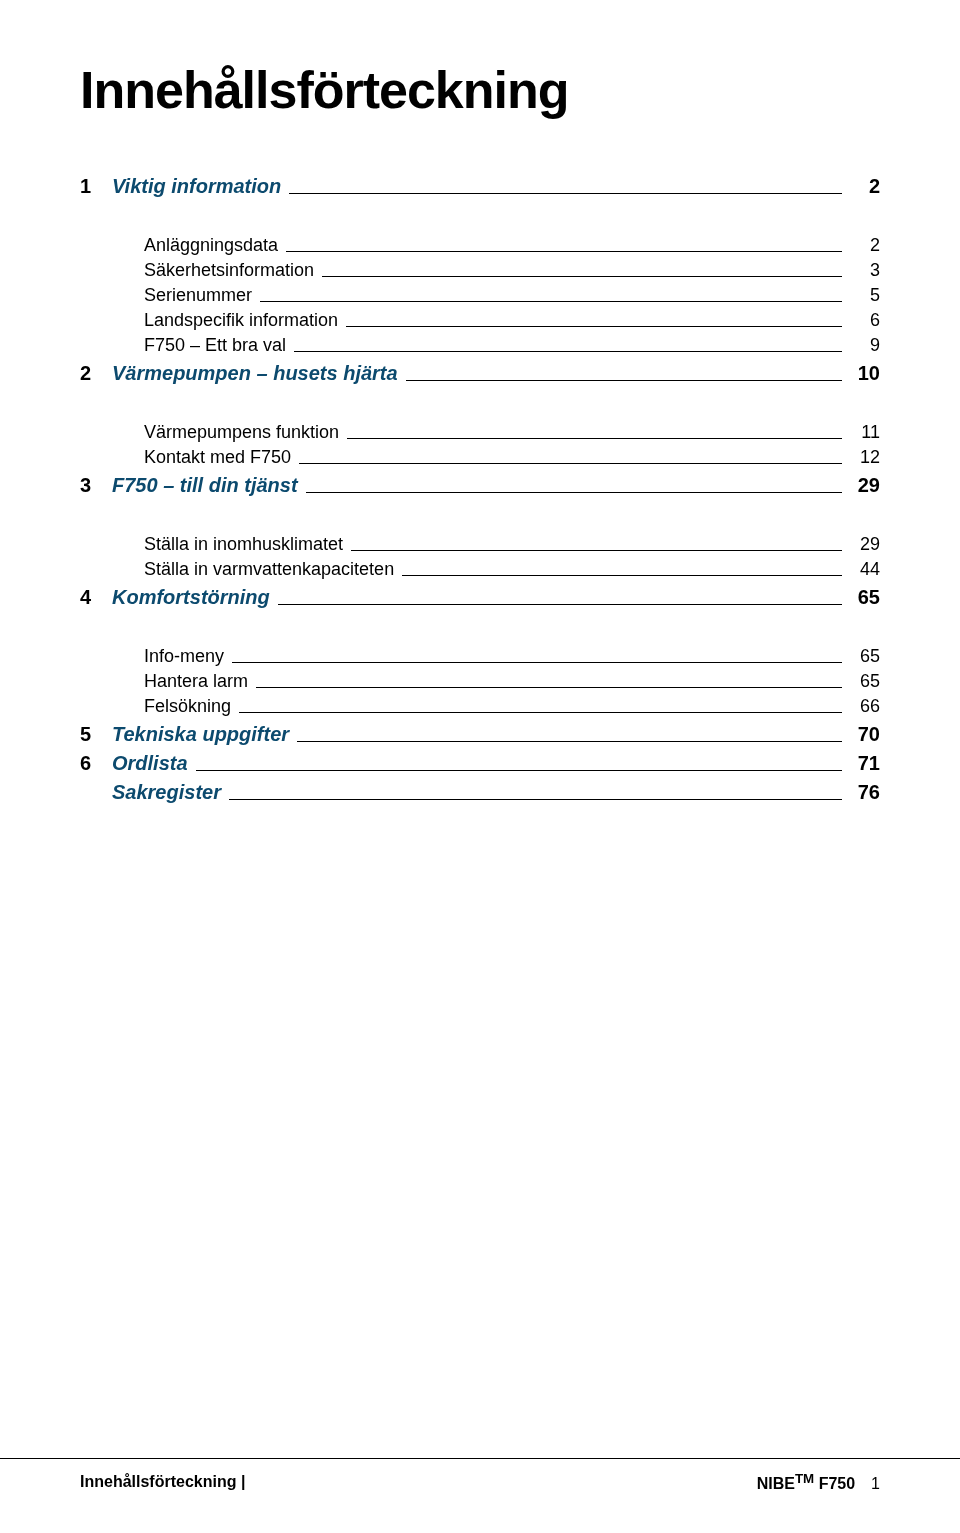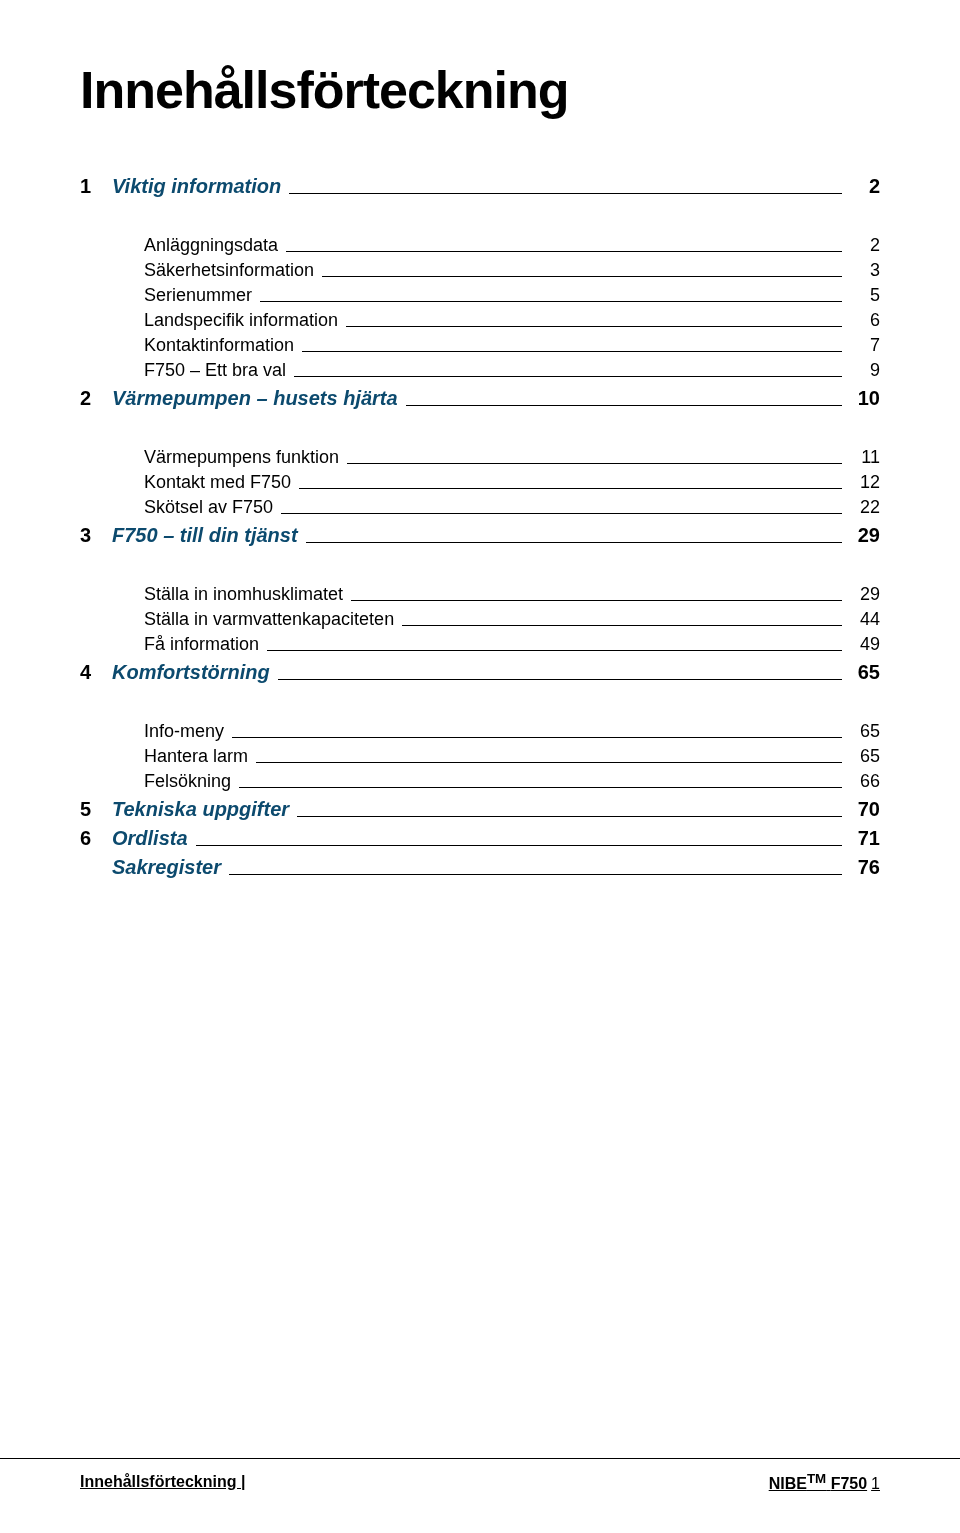--- a/index.html
+++ b/index.html
@@ -103,35 +103,34 @@
       position: absolute;
       bottom: 40px;
       left: 0;
       right: 0;
       padding: 0 80px;
       display: flex;
       justify-content: space-between;
       align-items: center;
       border-top: 1px solid #000000;
       padding-top: 12px;
-      text-decoration: underline;
     }
 
     .footer-left {
       font-size: 16px;
       font-weight: bold;
       color: #000000;
     }
 
     .footer-right {
       font-size: 16px;
       color: #000000;
       display: flex;
       align-items: flex-end;
-      gap: 4px;
+      gap: 16px;
     }
 
     .footer-brand {
       font-weight: bold;
     }
 
     .footer-page {
       font-size: 16px;
       color: #000000;
     }
@@ -171,26 +170,20 @@
           <span class="toc-page-normal">5</span>
         </div>
         <div class="toc-item">
           <span class="toc-number"></span>
           <span class="toc-label-normal">Landspecifik information</span>
           <span class="toc-dots"></span>
           <span class="toc-page-normal">6</span>
         </div>
         <div class="toc-item">
           <span class="toc-number"></span>
-          <span class="toc-label-normal">Kontaktinformation</span>
-          <span class="toc-dots"></span>
-          <span class="toc-page-normal">7</span>
-        </div>
-        <div class="toc-item">
-          <span class="toc-number"></span>
           <span class="toc-label-normal">F750 – Ett bra val</span>
           <span class="toc-dots"></span>
           <span class="toc-page-normal">9</span>
         </div>
       </div>
     </div>
 
     <div class="toc-section">
       <div class="toc-item">
         <span class="toc-number">2</span>
@@ -204,26 +197,20 @@
           <span class="toc-label-normal">Värmepumpens funktion</span>
           <span class="toc-dots"></span>
           <span class="toc-page-normal">11</span>
         </div>
         <div class="toc-item">
           <span class="toc-number"></span>
           <span class="toc-label-normal">Kontakt med F750</span>
           <span class="toc-dots"></span>
           <span class="toc-page-normal">12</span>
         </div>
-        <div class="toc-item">
-          <span class="toc-number"></span>
-          <span class="toc-label-normal">Skötsel av F750</span>
-          <span class="toc-dots"></span>
-          <span class="toc-page-normal">22</span>
-        </div>
       </div>
     </div>
 
     <div class="toc-section">
       <div class="toc-item">
         <span class="toc-number">3</span>
         <span class="toc-label">F750 – till din tjänst</span>
         <span class="toc-dots"></span>
         <span class="toc-page">29</span>
       </div>
@@ -232,26 +219,20 @@
           <span class="toc-number"></span>
           <span class="toc-label-normal">Ställa in inomhusklimatet</span>
           <span class="toc-dots"></span>
           <span class="toc-page-normal">29</span>
         </div>
         <div class="toc-item">
           <span class="toc-number"></span>
           <span class="toc-label-normal">Ställa in varmvattenkapaciteten</span>
           <span class="toc-dots"></span>
           <span class="toc-page-normal">44</span>
-        </div>
-        <div class="toc-item">
-          <span class="toc-number"></span>
-          <span class="toc-label-normal">Få information</span>
-          <span class="toc-dots"></span>
-          <span class="toc-page-normal">49</span>
         </div>
       </div>
     </div>
 
     <div class="toc-section">
       <div class="toc-item">
         <span class="toc-number">4</span>
         <span class="toc-label">Komfortstörning</span>
         <span class="toc-dots"></span>
         <span class="toc-page">65</span>

